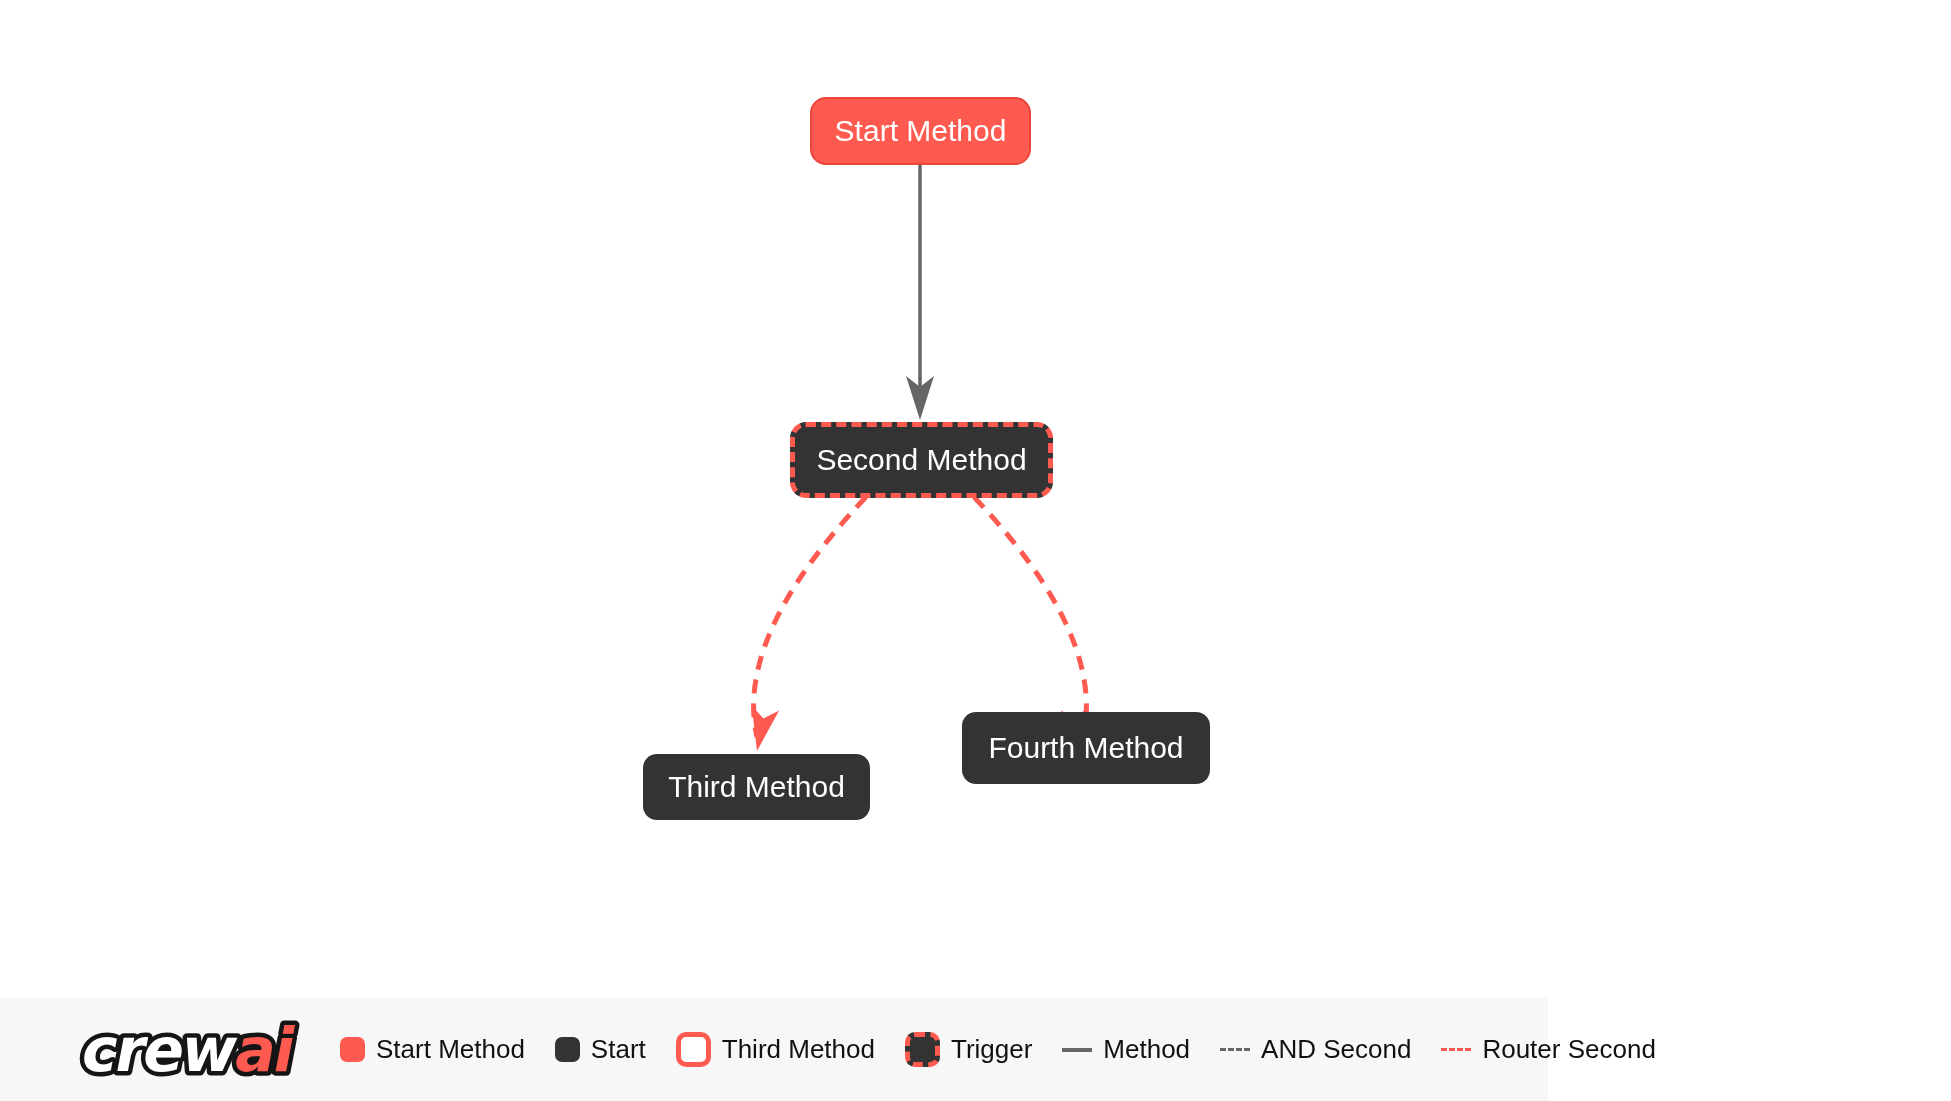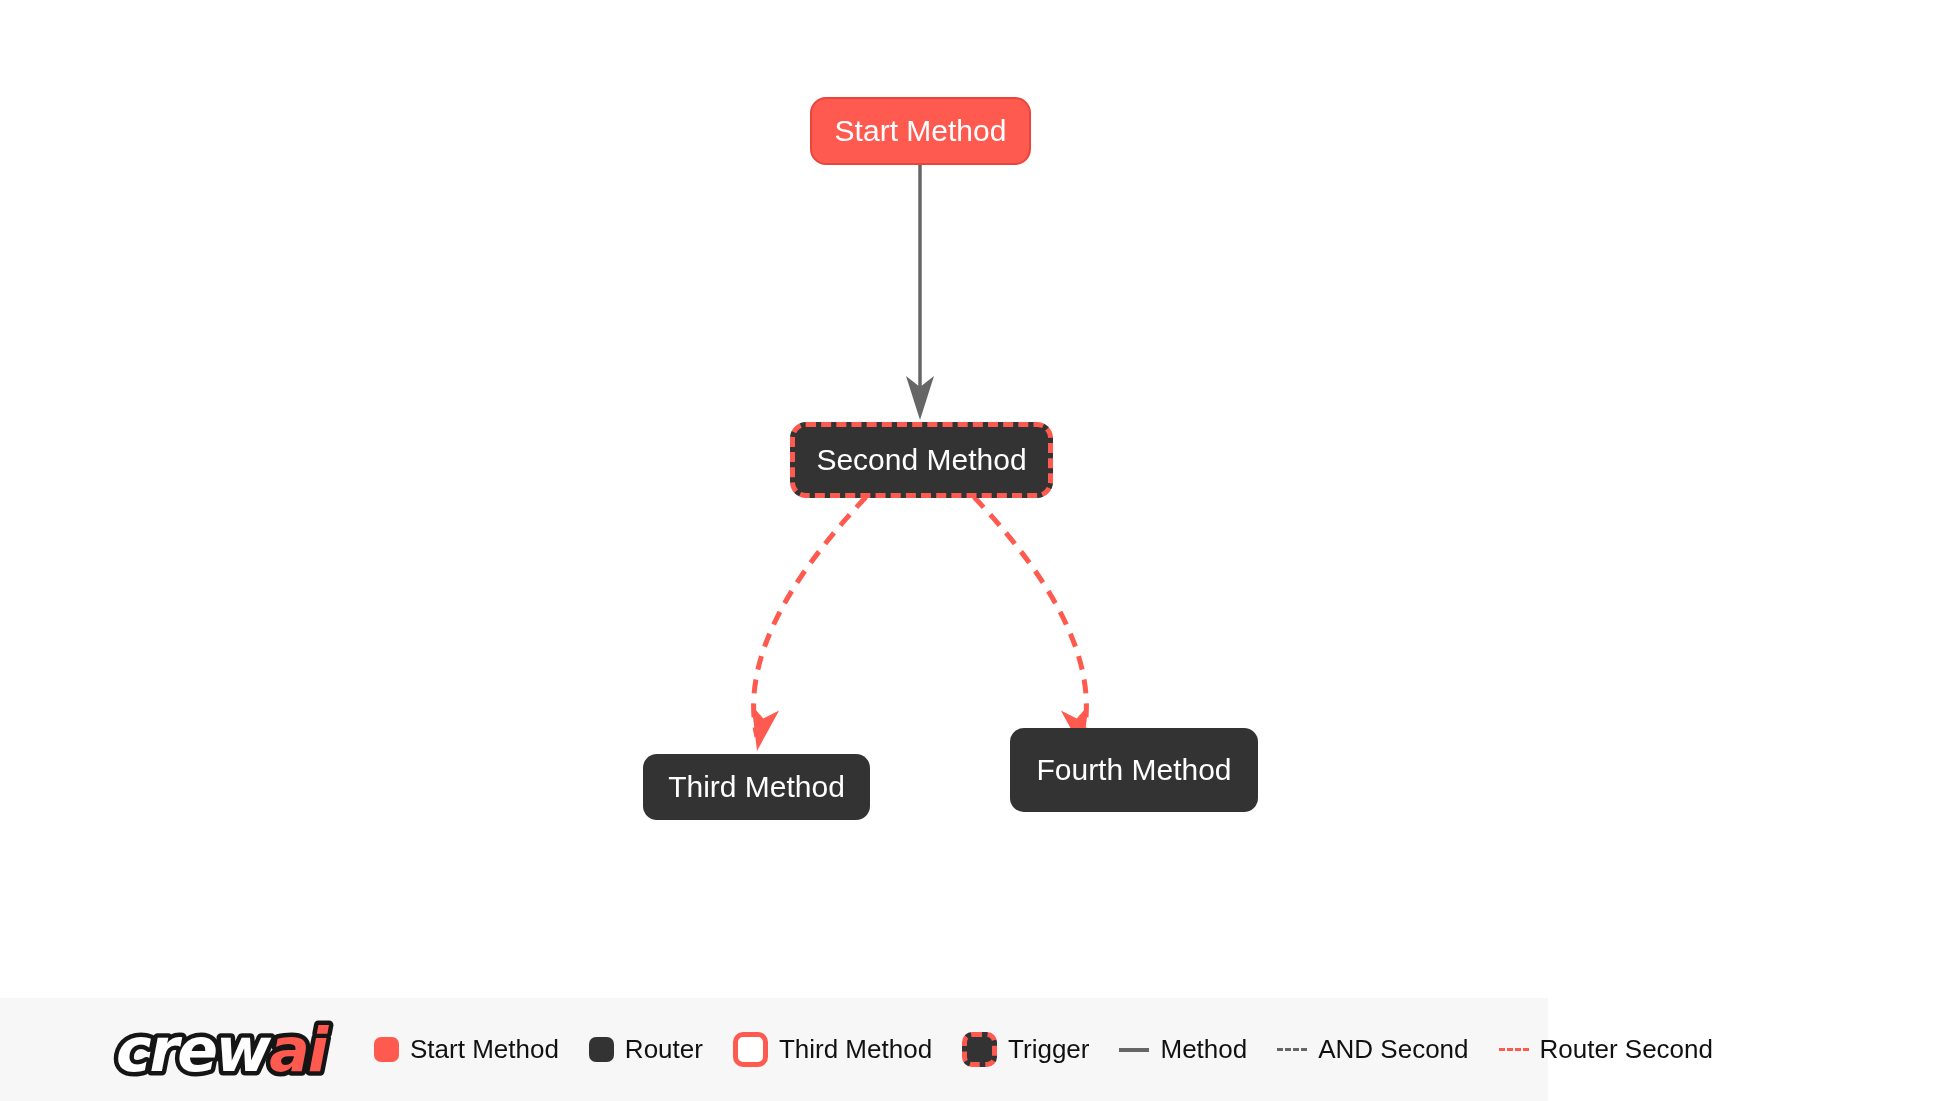--- a/index.html
+++ b/index.html
@@ -24,28 +24,28 @@
   .node-start {
     left: 810px; top: 97px; width: 221px; height: 68px;
     background: #FF5A50; border: 2px solid #ea453b; border-radius: 16px;
   }
   .node-router {
     left: 790px; top: 422px; width: 263px; height: 76px;
     background: #333333; border: 5px dashed #FF5A50; border-radius: 16px;
   }
   .node-method { background: #333333; border-radius: 14px; }
   .node-third  { left: 643px; top: 754px; width: 227px; height: 66px; }
-  .node-fourth { left: 962px; top: 728px; width: 248px; height: 84px; margin-left: 48px; }
+  .node-fourth { left: 962px; top: 712px; width: 248px; height: 72px; }
 
   
   .legend {
     position: absolute; left: 0; top: 998px; width: 1548px; height: 103px;
     background: #F7F7F8;
     display: flex; align-items: center;
-    padding-left: 110px; box-sizing: border-box;
+    padding-left: 76px; box-sizing: border-box;
     gap: 30px;
   }
   .legend-item { display: flex; align-items: center; gap: 11px; }
   .legend-label { font-size: 26px; color: #111111; white-space: nowrap; }
 
   .sw { width: 25px; height: 25px; border-radius: 7px; box-sizing: content-box; flex: none; }
   .sw-start  { background: #FF5A50; }
   .sw-method { background: #333333; }
   .sw-crew   { background: #ffffff; border: 5px solid #FF5A50; border-radius: 10px; }
   .sw-router { background: #333333; border: 5px dashed #FF5A50; border-radius: 10px; }
@@ -114,21 +114,21 @@
       </text>
     </svg>
 
     <div class="legend-item">
       <span class="sw sw-start"></span>
       <span class="legend-label">Start Method</span>
     </div>
 
     <div class="legend-item">
       <span class="sw sw-method"></span>
-      <span class="legend-label">Router</span>
+      <span class="legend-label">Start</span>
     </div>
 
     <div class="legend-item">
       <span class="sw sw-crew"></span>
       <span class="legend-label">Third Method</span>
     </div>
 
     <div class="legend-item">
       <span class="sw sw-router"></span>
       <span class="legend-label">Trigger</span>

